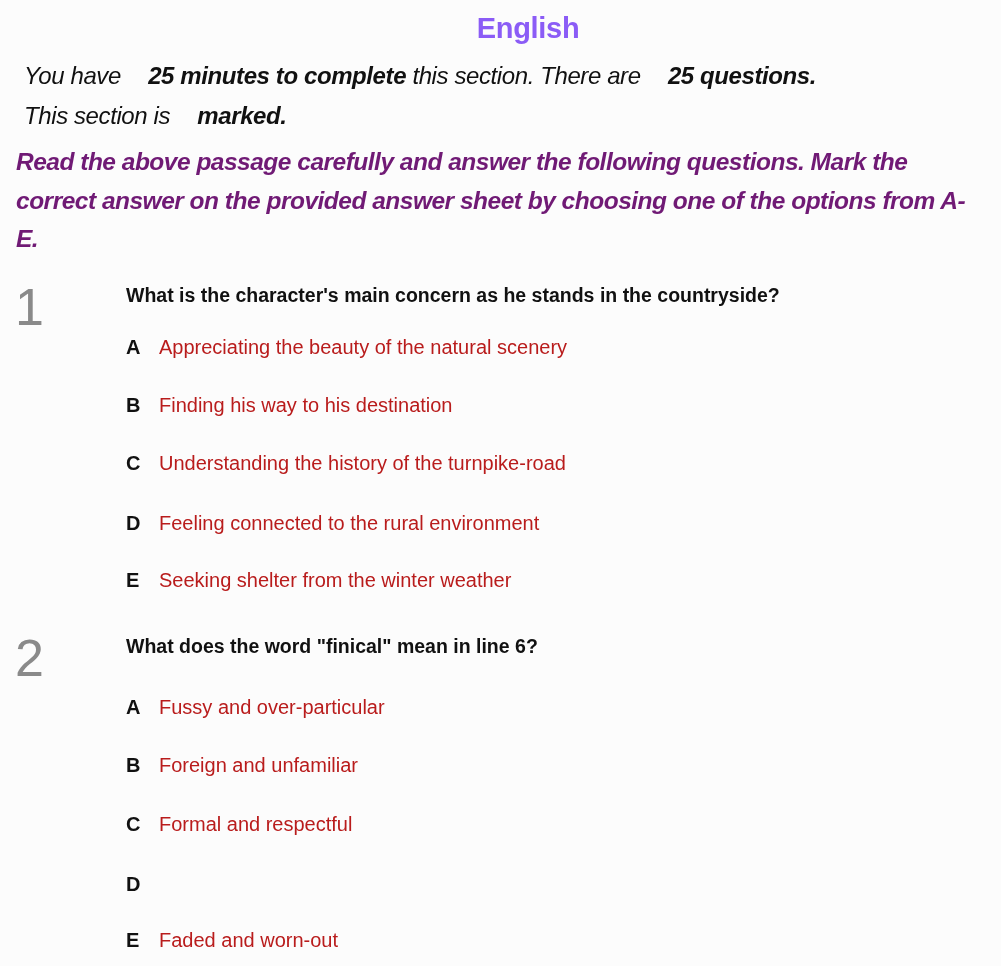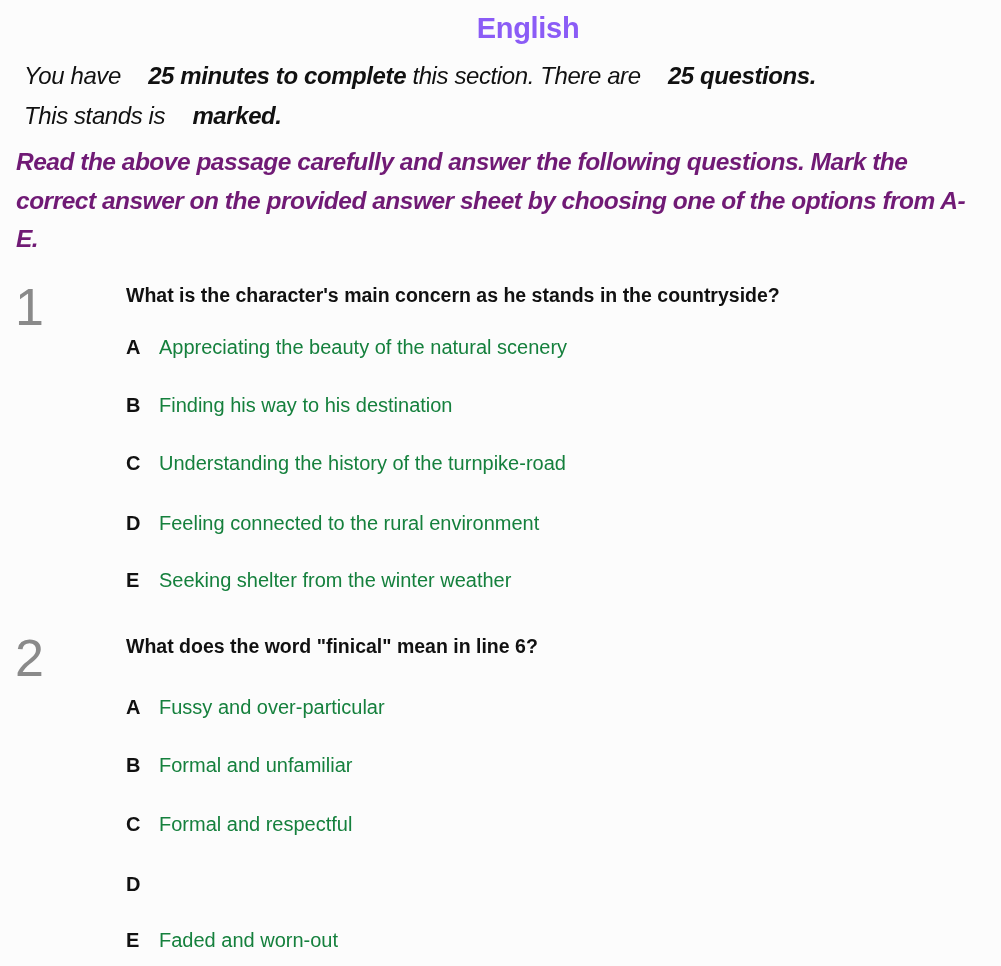--- a/index.html
+++ b/index.html
@@ -33,33 +33,33 @@
   .qtext {
     position: absolute; left: 126px; font-weight: bold; font-size: 19.5px; color: #111;
     white-space: nowrap;
     text-align: center;
   }
   .option {
     position: absolute; left: 126px; font-size: 20px; color: #111;
     white-space: nowrap; display: flex; align-items: baseline; cursor: pointer;
   }
   .option .letter { font-weight: bold; width: 33px; display: inline-block; }
-  .option .otext { color: #15803d; }
+  .option .otext { color: #b91c1c; }
 </style>
 </head>
 <body>
 
 <div class="title">English</div>
 
 <div class="intro" style="top:62px;">
   <span>You have </span><b>25 minutes to complete</b><span> this section. There are </span><b>25 questions.</b>
 </div>
 
 <div class="intro" style="top:102px;">
-  <span>This stands is </span><b>marked.</b>
+  <span>This section is </span><b>marked.</b>
 </div>
 
 <div class="instructions">Read the above passage carefully and answer the following questions. Mark the correct answer on the provided answer sheet by choosing one of the options from A-E.</div>
 
 <div>
   <div class="qnum" style="top:281px;">1</div>
   <div class="qtext" style="top:284px;">What is the character's main concern as he stands in the countryside?</div>
   <div class="option" style="top:336px;">
     <span class="letter">A</span>
     <span class="otext">Appreciating the beauty of the natural scenery</span>
@@ -84,21 +84,21 @@
 
 <div>
   <div class="qnum" style="top:632px;">2</div>
   <div class="qtext" style="top:635px;">What does the word "finical" mean in line 6?</div>
   <div class="option" style="top:696px;">
     <span class="letter">A</span>
     <span class="otext">Fussy and over-particular</span>
   </div>
   <div class="option" style="top:754px;">
     <span class="letter">B</span>
-    <span class="otext">Formal and unfamiliar</span>
+    <span class="otext">Foreign and unfamiliar</span>
   </div>
   <div class="option" style="top:813px;">
     <span class="letter">C</span>
     <span class="otext">Formal and respectful</span>
   </div>
   <div class="option" style="top:873px;">
     <span class="letter">D</span>
   </div>
   <div class="option" style="top:929px;">
     <span class="letter">E</span>

